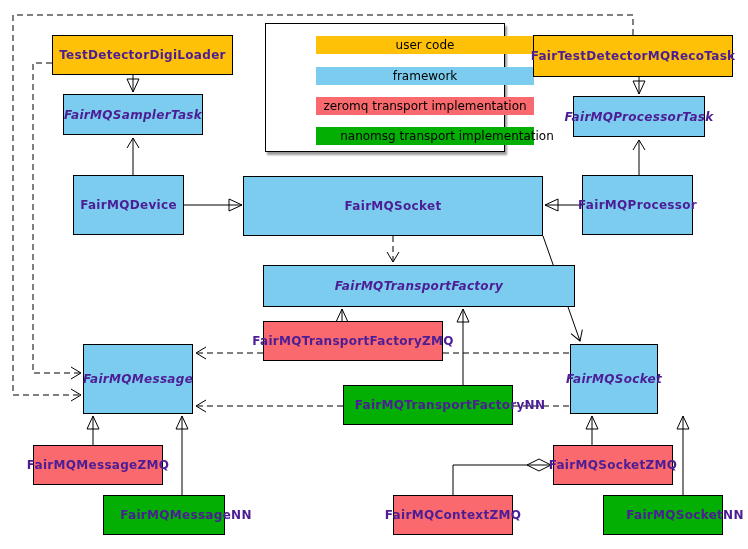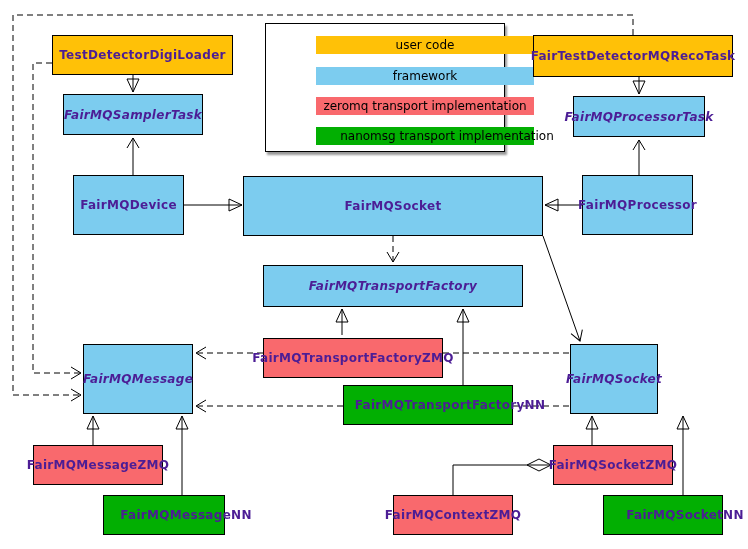--- a/index.html
+++ b/index.html
@@ -120,24 +120,24 @@
   </div>
   <div class="node cat-framework" style="left:73px;top:175px;width:111px;height:60px;">
     <span class="lbl">FairMQDevice</span>
   </div>
   <div class="node cat-framework" style="left:243px;top:176px;width:300px;height:60px;">
     <span class="lbl">FairMQSocket</span>
   </div>
   <div class="node cat-framework" style="left:582px;top:175px;width:111px;height:60px;">
     <span class="lbl">FairMQProcessor</span>
   </div>
-  <div class="node cat-framework abstract" style="left:263px;top:265px;width:260px;height:42px;">
+  <div class="node cat-framework abstract" style="left:263px;top:265px;width:312px;height:42px;">
     <span class="lbl">FairMQTransportFactory</span>
   </div>
-  <div class="node cat-zeromq" style="left:263px;top:338px;width:180px;height:40px;">
+  <div class="node cat-zeromq" style="left:263px;top:321px;width:180px;height:40px;">
     <span class="lbl">FairMQTransportFactoryZMQ</span>
   </div>
   <div class="node cat-nanomsg" style="left:343px;top:385px;width:170px;height:40px;">
     <span class="lbl">FairMQTransportFactoryNN</span>
   </div>
   <div class="node cat-framework abstract" style="left:83px;top:344px;width:110px;height:70px;text-align:center;">
     <span class="lbl">FairMQMessage</span>
   </div>
   <div class="node cat-framework abstract" style="left:570px;top:344px;width:88px;height:70px;">
     <span class="lbl">FairMQSocket</span>

